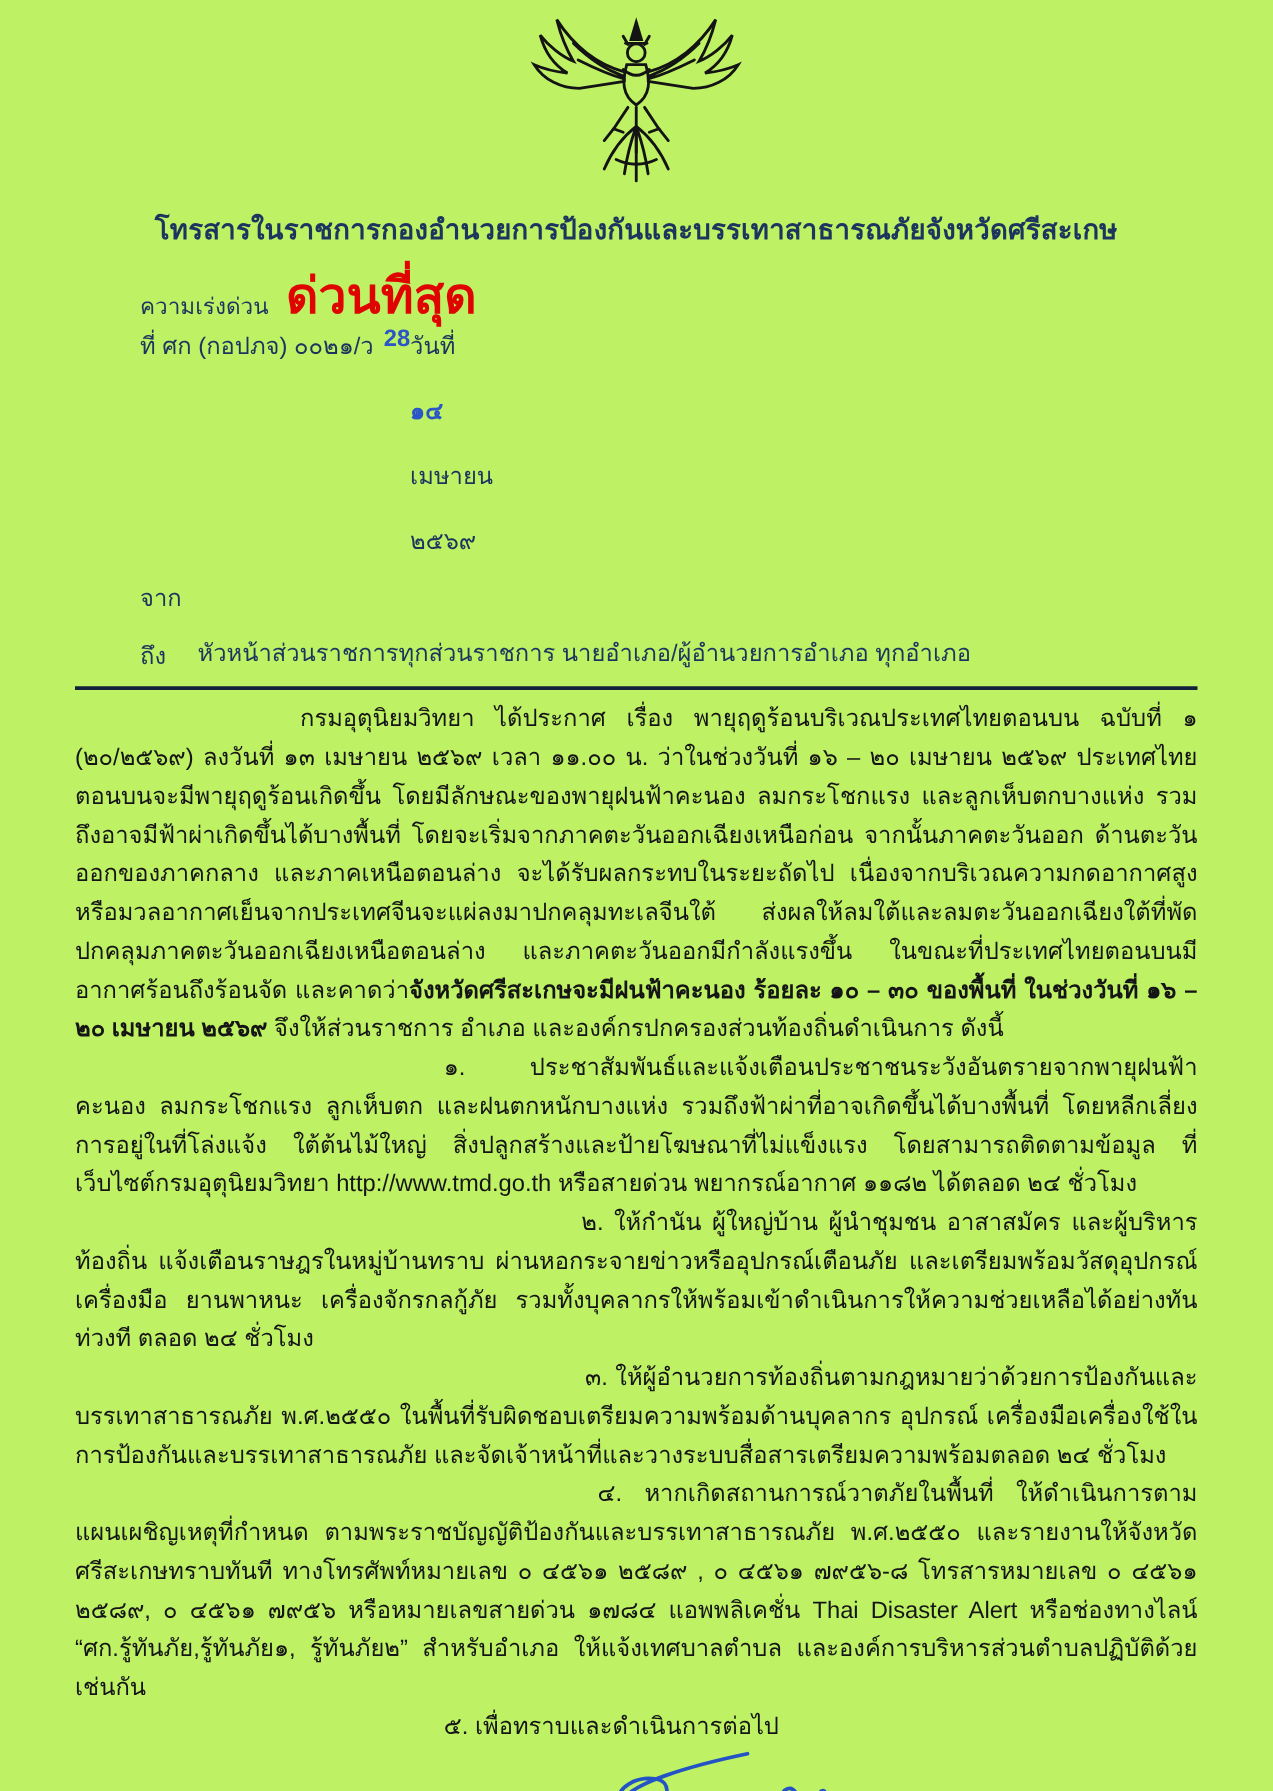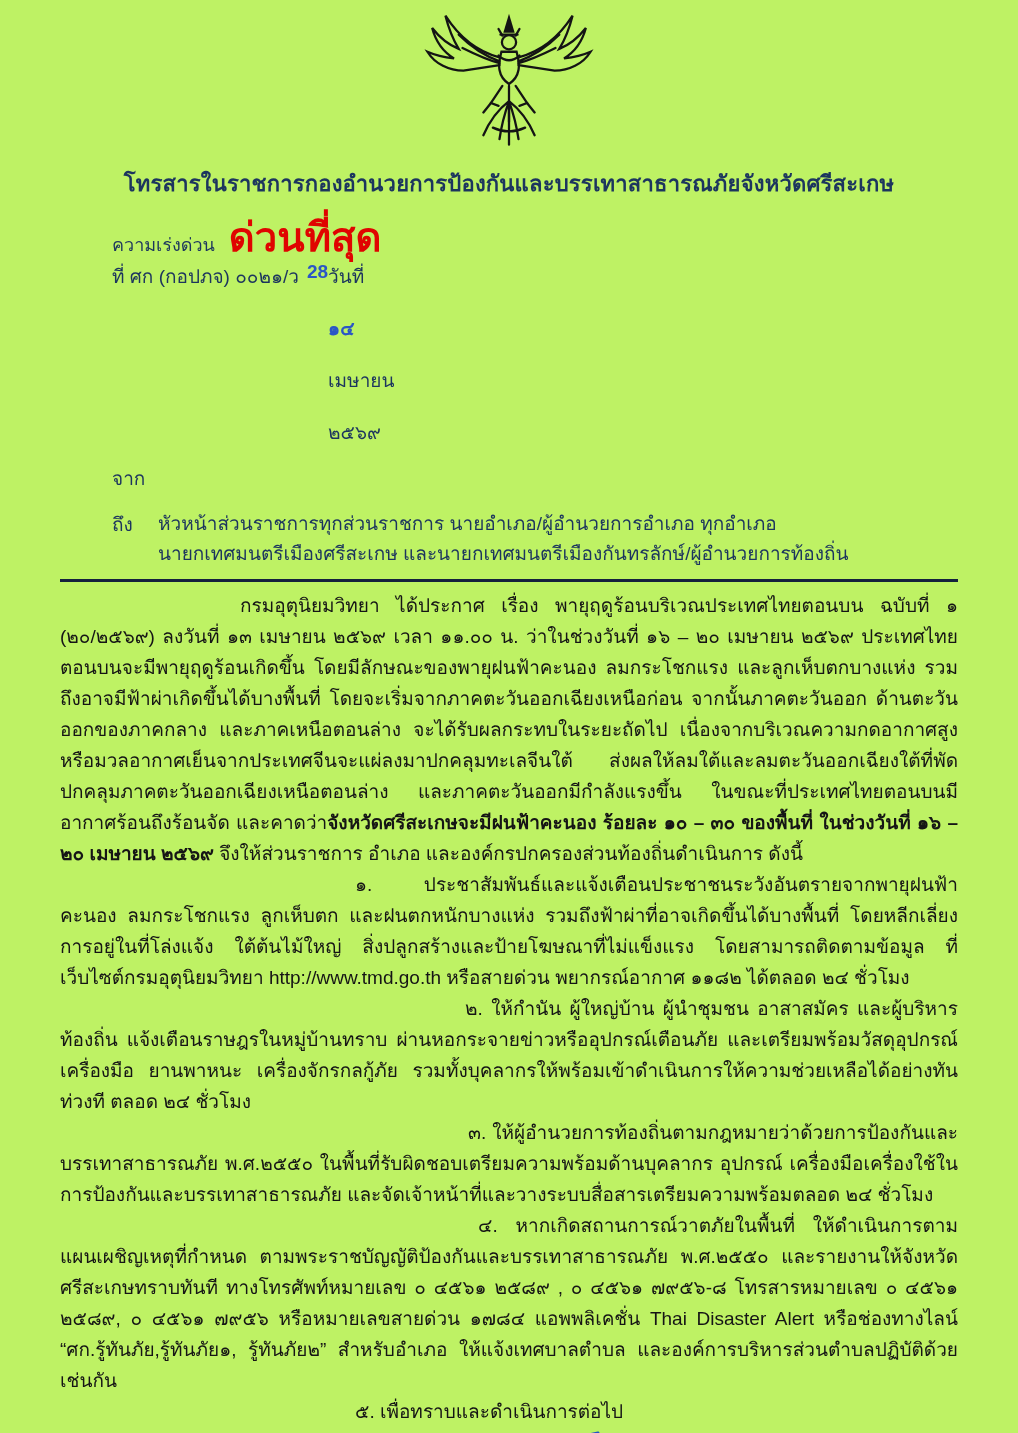--- a/index.html
+++ b/index.html
@@ -97,21 +97,20 @@
   </div>
 
   <div class="addr-row">
     <span class="addr-label">จาก</span>
   </div>
 
   <div class="addr-row">
     <span class="addr-label">ถึง</span>
     <span class="addr-value">
       <div>หัวหน้าส่วนราชการทุกส่วนราชการ นายอำเภอ/ผู้อำนวยการอำเภอ ทุกอำเภอ</div>
-      <div>นายกเทศมนตรีเมืองศรีสะเกษ  และนายกเทศมนตรีเมืองกันทรลักษ์/ผู้อำนวยการท้องถิ่น</div>
     </span>
   </div>
 
   <div class="rule"></div>
 
   <div class="body-text">
     <p class="p1"><span>กรมอุตุนิยมวิทยา ได้ประกาศ เรื่อง พายุฤดูร้อนบริเวณประเทศไทยตอนบน ฉบับที่ ๑ (๒๐/๒๕๖๙) ลงวันที่ ๑๓ เมษายน ๒๕๖๙ เวลา ๑๑.๐๐ น. ว่าในช่วงวันที่ ๑๖ – ๒๐ เมษายน ๒๕๖๙ ประเทศไทยตอนบนจะมีพายุฤดูร้อนเกิดขึ้น โดยมีลักษณะของพายุฝนฟ้าคะนอง ลมกระโชกแรง และลูกเห็บตกบางแห่ง รวมถึงอาจมีฟ้าผ่าเกิดขึ้นได้บางพื้นที่ โดยจะเริ่มจากภาคตะวันออกเฉียงเหนือก่อน จากนั้นภาคตะวันออก ด้านตะวันออกของภาคกลาง และภาคเหนือตอนล่าง จะได้รับผลกระทบในระยะถัดไป เนื่องจากบริเวณความกดอากาศสูงหรือมวลอากาศเย็นจากประเทศจีนจะแผ่ลงมาปกคลุมทะเลจีนใต้ ส่งผลให้ลมใต้และลมตะวันออกเฉียงใต้ที่พัดปกคลุมภาคตะวันออกเฉียงเหนือตอนล่าง และภาคตะวันออกมีกำลังแรงขึ้น ในขณะที่ประเทศไทยตอนบนมีอากาศร้อนถึงร้อนจัด และคาดว่า</span><span class="bold">จังหวัดศรีสะเกษจะมีฝนฟ้าคะนอง ร้อยละ ๑๐ – ๓๐ ของพื้นที่ ในช่วงวันที่ ๑๖ – ๒๐ เมษายน ๒๕๖๙</span><span> จึงให้ส่วนราชการ อำเภอ และองค์กรปกครองส่วนท้องถิ่นดำเนินการ ดังนี้</span></p>
     <p class="it1">๑. ประชาสัมพันธ์และแจ้งเตือนประชาชนระวังอันตรายจากพายุฝนฟ้าคะนอง ลมกระโชกแรง ลูกเห็บตก และฝนตกหนักบางแห่ง รวมถึงฟ้าผ่าที่อาจเกิดขึ้นได้บางพื้นที่ โดยหลีกเลี่ยงการอยู่ในที่โล่งแจ้ง ใต้ต้นไม้ใหญ่ สิ่งปลูกสร้างและป้ายโฆษณาที่ไม่แข็งแรง โดยสามารถติดตามข้อมูล ที่เว็บไซต์กรมอุตุนิยมวิทยา http://www.tmd.go.th หรือสายด่วน พยากรณ์อากาศ ๑๑๘๒ ได้ตลอด ๒๔ ชั่วโมง</p>
     <p class="it2">๒. ให้กำนัน ผู้ใหญ่บ้าน ผู้นำชุมชน อาสาสมัคร และผู้บริหารท้องถิ่น แจ้งเตือนราษฎรในหมู่บ้านทราบ ผ่านหอกระจายข่าวหรืออุปกรณ์เตือนภัย และเตรียมพร้อมวัสดุอุปกรณ์ เครื่องมือ ยานพาหนะ  เครื่องจักรกลกู้ภัย รวมทั้งบุคลากรให้พร้อมเข้าดำเนินการให้ความช่วยเหลือได้อย่างทันท่วงที ตลอด ๒๔ ชั่วโมง</p>
     <p class="it3">๓. ให้ผู้อำนวยการท้องถิ่นตามกฎหมายว่าด้วยการป้องกันและบรรเทาสาธารณภัย พ.ศ.๒๕๕๐ ในพื้นที่รับผิดชอบเตรียมความพร้อมด้านบุคลากร อุปกรณ์ เครื่องมือเครื่องใช้ในการป้องกันและบรรเทาสาธารณภัย และจัดเจ้าหน้าที่และวางระบบสื่อสารเตรียมความพร้อมตลอด ๒๔ ชั่วโมง</p>

